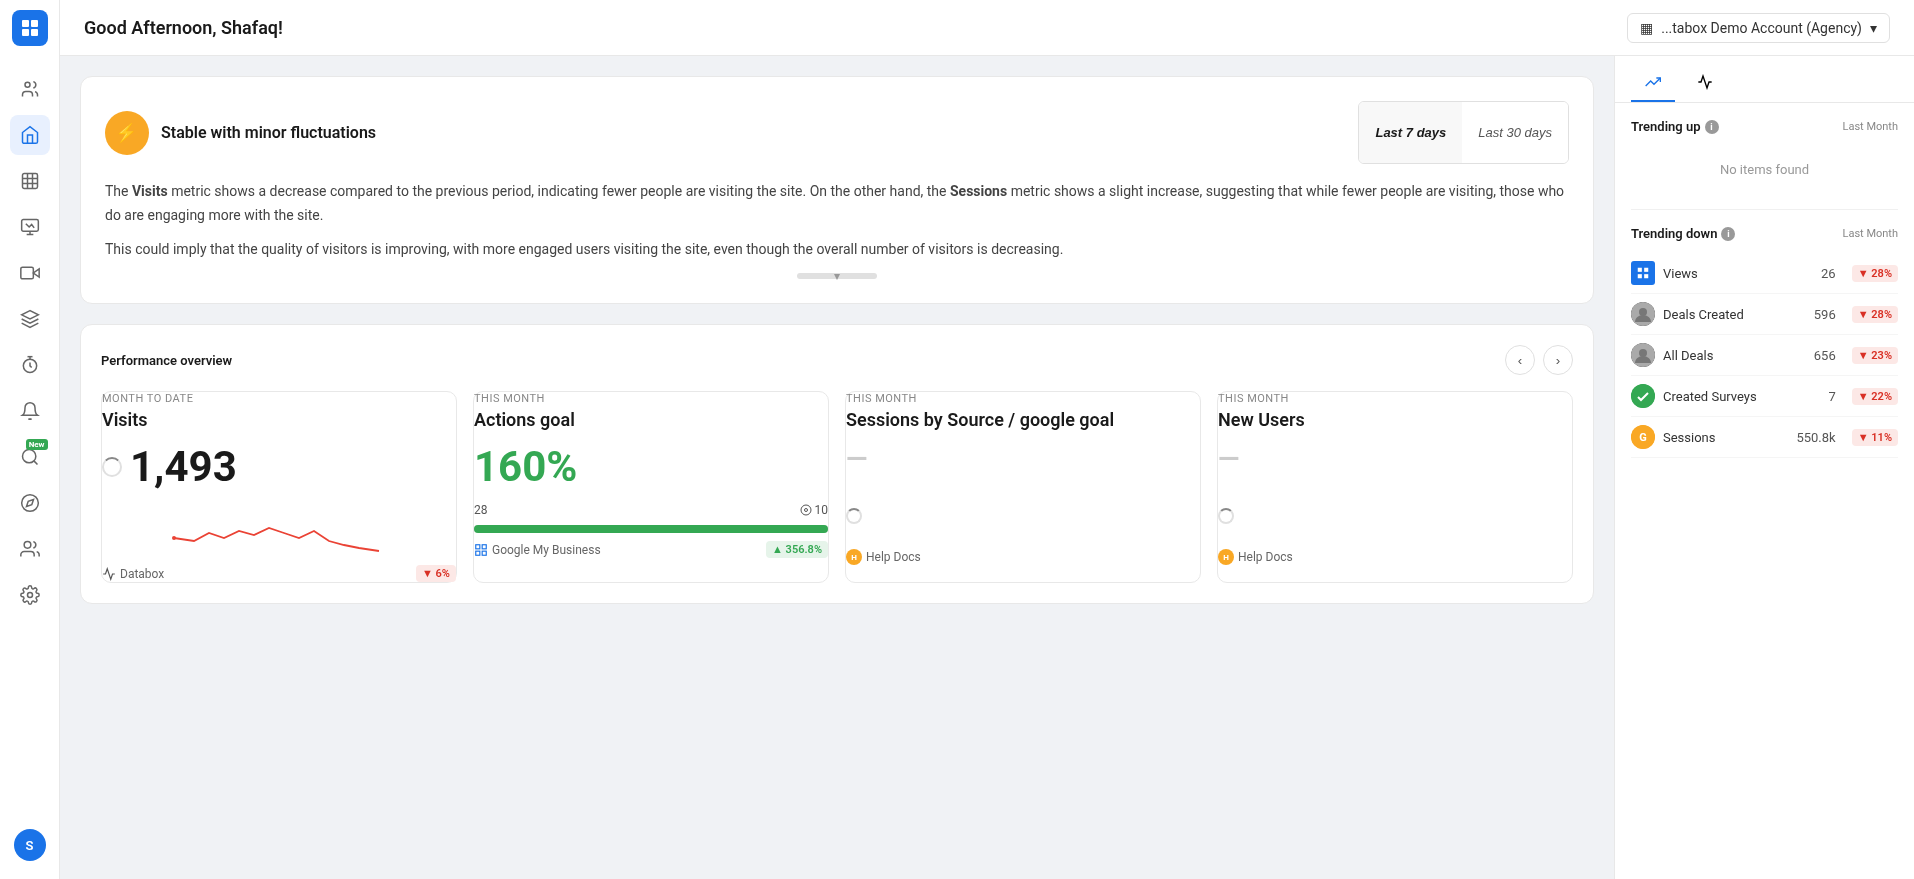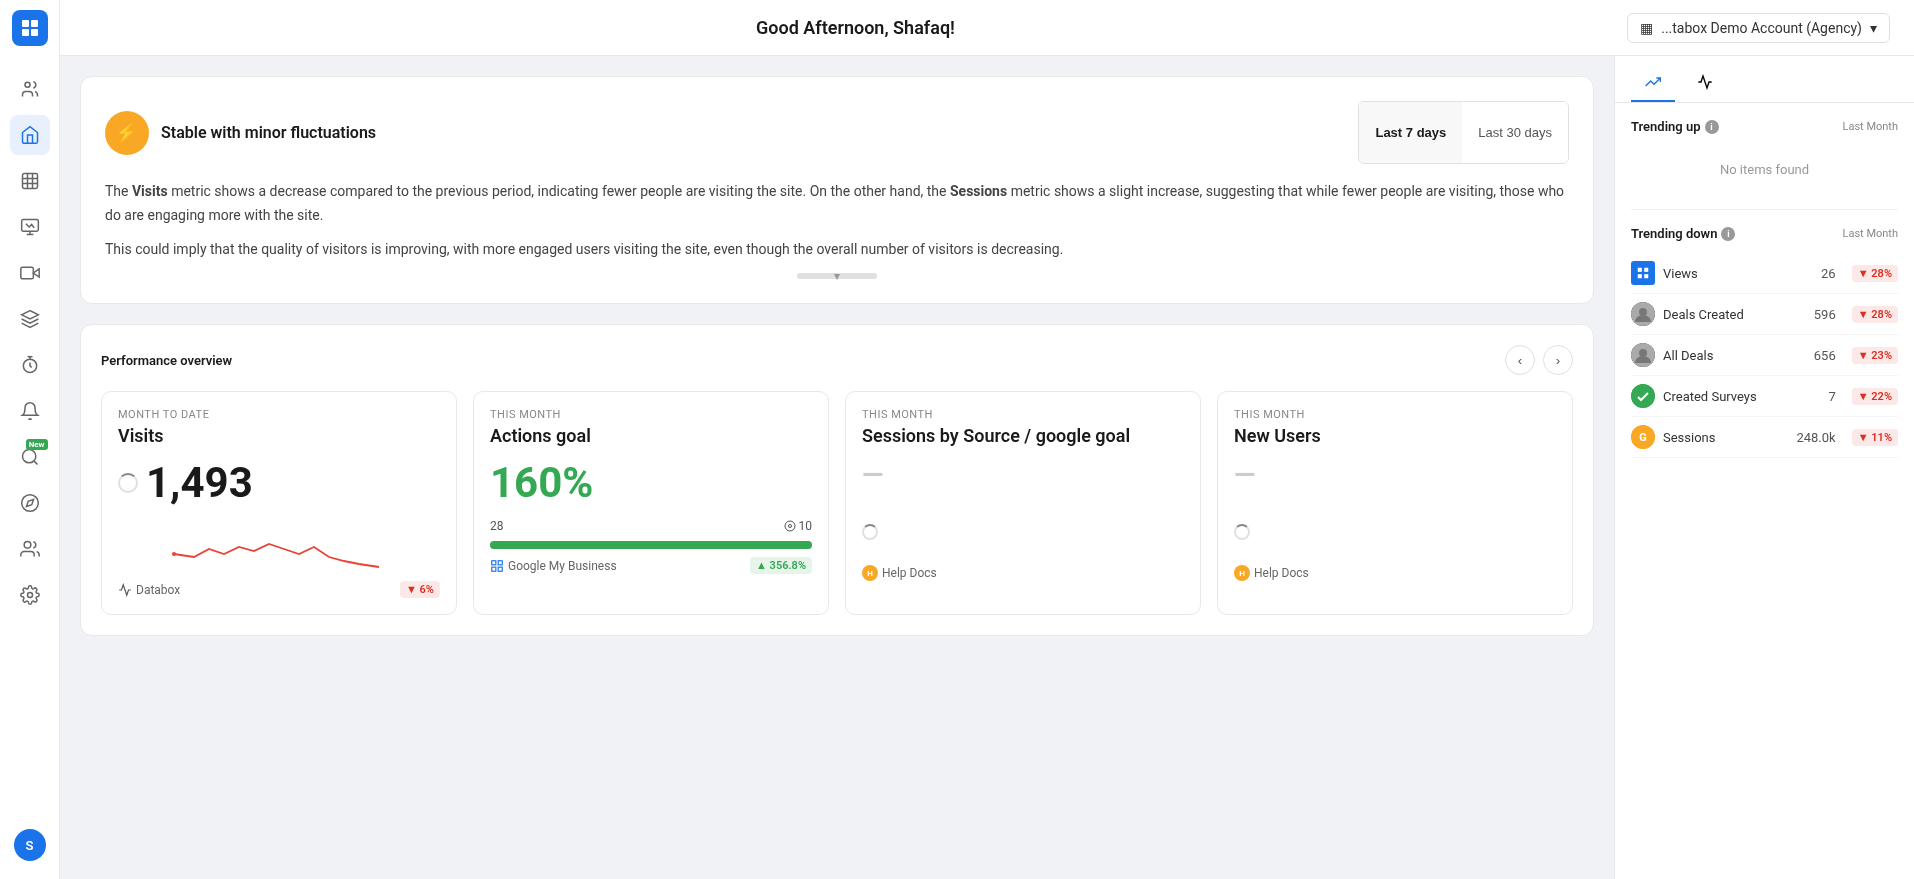--- a/index.html
+++ b/index.html
@@ -68,21 +68,20 @@
 
     
     .topbar {
       height: 56px;
       background: #fff;
       display: flex;
       align-items: center;
       padding: 0 24px;
       border-bottom: 1px solid #e8e8e8;
       flex-shrink: 0;
-      text-align: center;
     }
     .topbar-title {
       font-size: 18px;
       font-weight: 600;
       color: #1a1a1a;
       flex: 1;
     }
     .account-selector {
       display: flex;
       align-items: center;
@@ -148,20 +147,21 @@
       border-radius: 6px;
       overflow: hidden;
     }
     .date-btn {
       padding: 23px 16px;
       font-size: 13px;
       cursor: pointer;
       color: #555;
       background: #fff;
       border: none;
+      font-style: italic;
     }
     .date-btn.active {
       background: #f8f8f8;
       font-weight: 600;
       color: #1a1a1a;
     }
     .insight-body {
       font-size: 14px;
       color: #444;
       line-height: 1.7;
@@ -216,21 +216,20 @@
 
     
     .metric-cards {
       display: grid;
       grid-template-columns: repeat(4, 1fr);
       gap: 16px;
     }
     .metric-card {
       border: 1px solid #e8e8e8;
       border-radius: 10px;
-      padding: 16px;
       background: #fff;
     }
     .metric-label {
       font-size: 11px;
       color: #888;
       margin-bottom: 4px;
       text-transform: uppercase;
       letter-spacing: 0.5px;
     }
     .metric-name {
@@ -726,20 +725,20 @@
         </div>
 
         <div class="trend-row">
           <div class="trend-icon" style="background:#f9a825;color:white;font-size:9px;font-weight:700;border-radius:50%;overflow:hidden;">
             <svg width="24" height="24" viewBox="0 0 24 24">
                 <circle cx="12" cy="12" r="12" fill="#f9a825"></circle>
                 <text x="12" y="16" text-anchor="middle" fill="white" font-size="11" font-weight="bold">G</text>
               </svg>
           </div>
           <span class="trend-name">Sessions</span>
-          <span class="trend-value">248.0k</span>
+          <span class="trend-value">550.8k</span>
           <span class="badge-down">▼ 11%</span>
         </div>
 
       </div>
     </div>
   </div>
 </div>
 
 </body></html>

